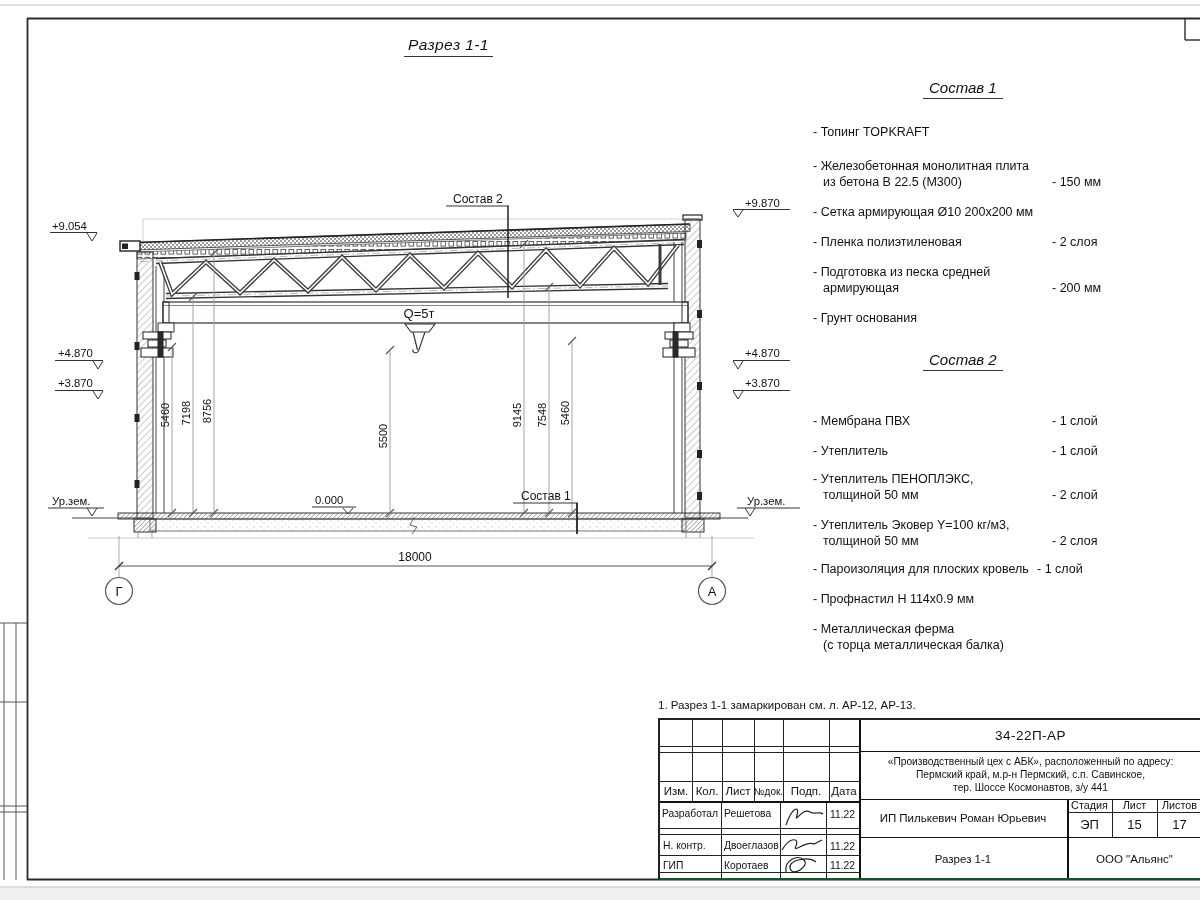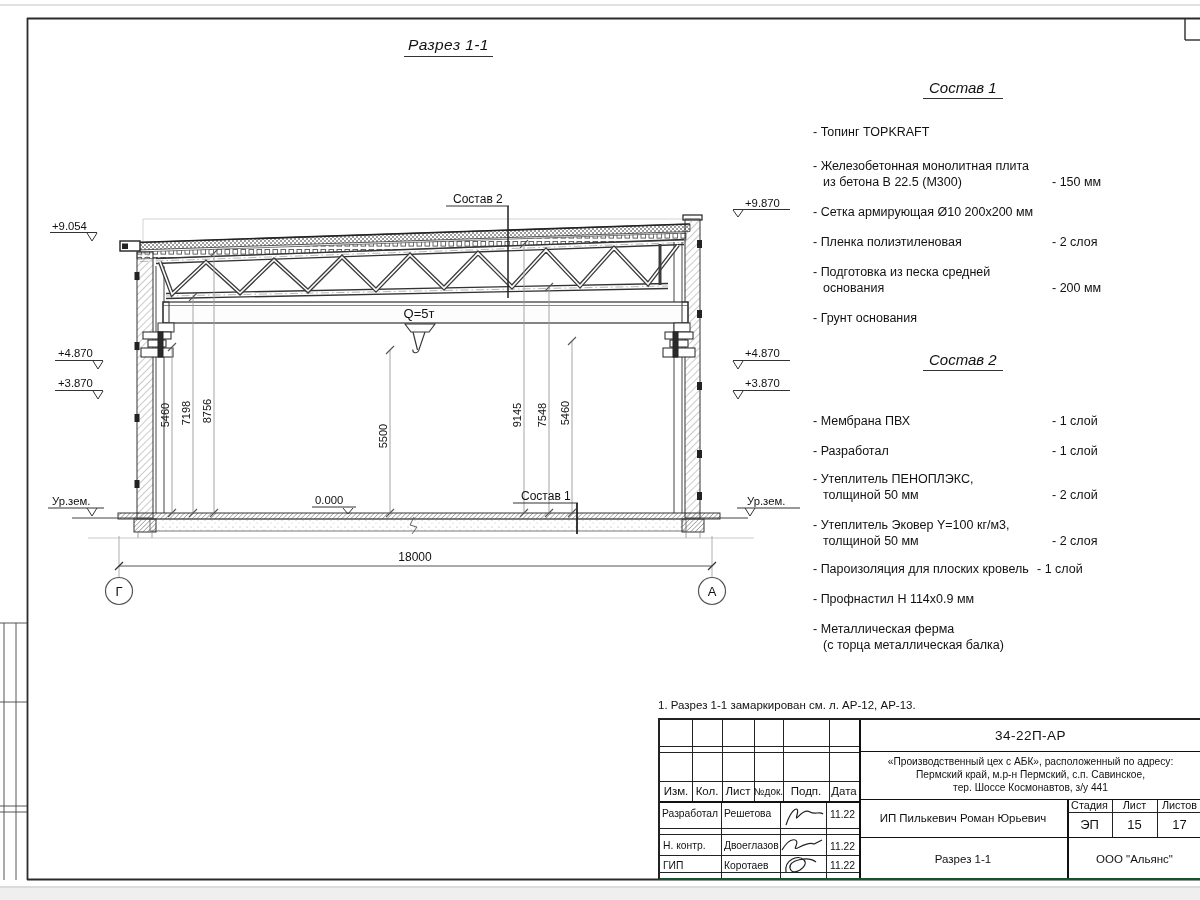--- a/index.html
+++ b/index.html
@@ -296,30 +296,30 @@
 <div class="panel" style="left:805px;top:72px;height:270px;">
   <div class="head">Состав 1</div>
   <div class="ln" style="top:52px;">- Топинг TOPKRAFT</div>
   <div class="ln" style="top:86px;">- Железобетонная  монолитная плита</div>
   <div class="ln2" style="top:102px;">из бетона В 22.5 (М300)</div>
   <div class="val" style="top:102px;">- 150 мм</div>
   <div class="ln" style="top:132px;">- Сетка армирующая Ø10 200х200 мм</div>
   <div class="ln" style="top:162px;">- Пленка полиэтиленовая</div>
   <div class="val" style="top:162px;">-  2 слоя</div>
   <div class="ln" style="top:192px;">- Подготовка из песка средней</div>
-  <div class="ln2" style="top:208px;">основания</div>
+  <div class="ln2" style="top:208px;">армирующая</div>
   <div class="val" style="top:208px;">- 200 мм</div>
   <div class="ln" style="top:238px;">- Грунт основания</div>
 </div>
 
 <div class="panel" style="left:805px;top:344px;height:320px;">
   <div class="head">Состав 2</div>
   <div class="ln" style="top:69px;">- Мембрана ПВХ</div>
   <div class="val" style="top:69px;">- 1 слой</div>
-  <div class="ln" style="top:99px;">- Разработал</div>
+  <div class="ln" style="top:99px;">- Утеплитель</div>
   <div class="val" style="top:99px;">- 1 слой</div>
   <div class="ln" style="top:127px;">- Утеплитель ПЕНОПЛЭКС,</div>
   <div class="ln2" style="top:143px;">толщиной 50 мм</div>
   <div class="val" style="top:143px;">- 2 слой</div>
   <div class="ln" style="top:173px;">- Утеплитель Эковер Y=100 кг/м3,</div>
   <div class="ln2" style="top:189px;">толщиной 50 мм</div>
   <div class="val" style="top:189px;">- 2 слоя</div>
   <div class="ln" style="top:217px;">- Пароизоляция для плоских кровель</div>
   <div class="val" style="top:217px;left:232px;">- 1 слой</div>
   <div class="ln" style="top:247px;">- Профнастил Н 114х0.9 мм</div>

